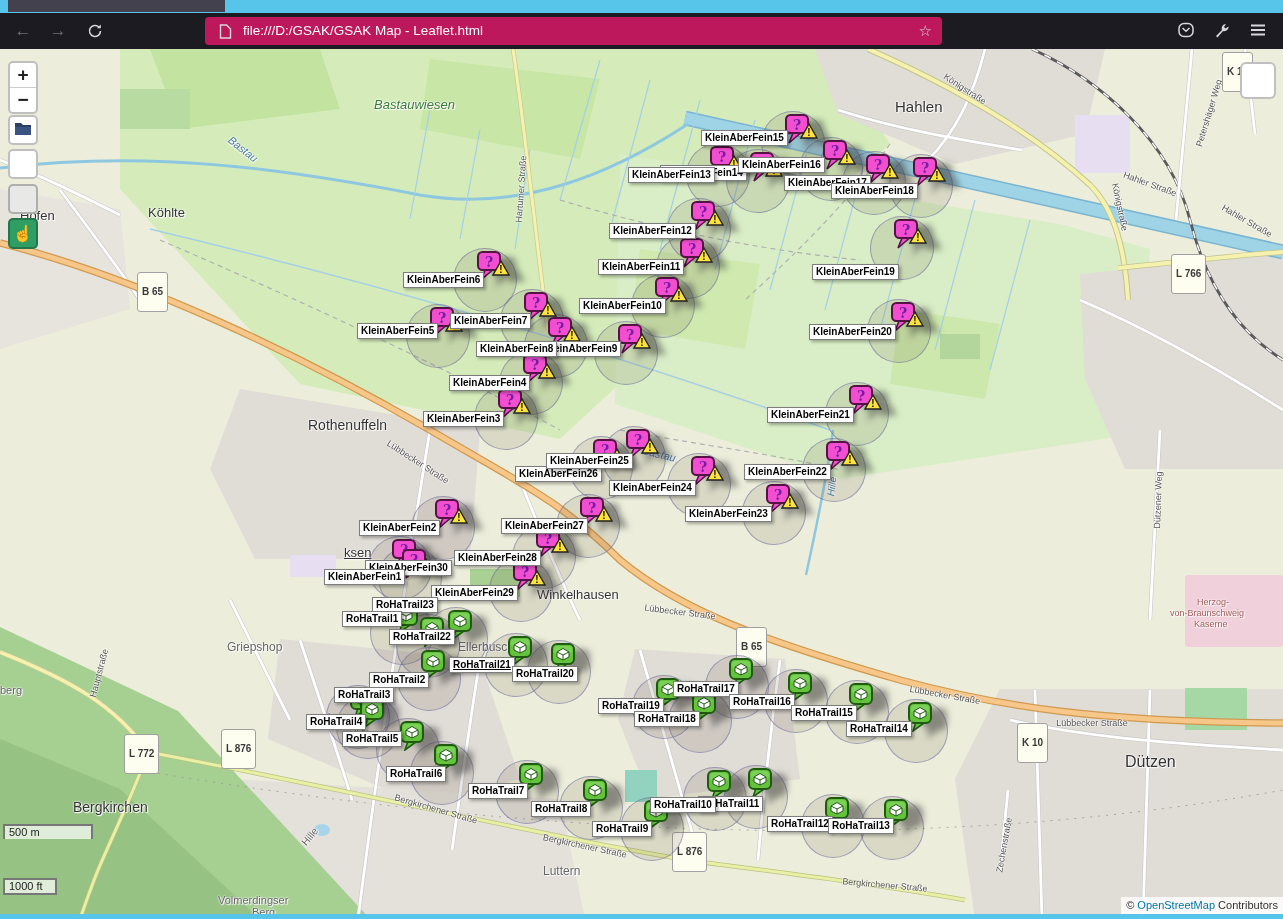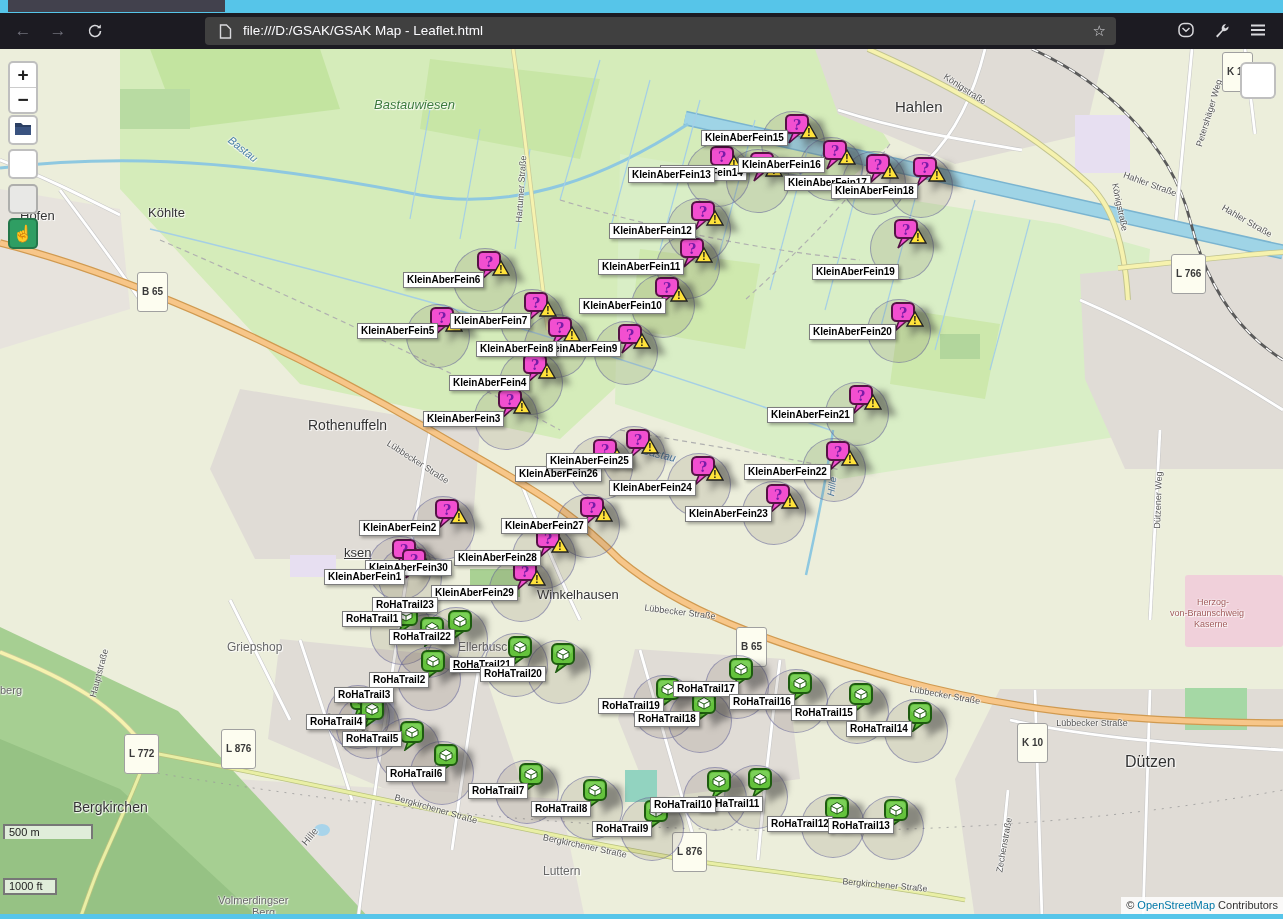--- a/index.html
+++ b/index.html
@@ -3,21 +3,21 @@
 <meta charset="utf-8">
 <style>
   html,body{margin:0;padding:0;width:1283px;height:919px;overflow:hidden;
     font-family:"Liberation Sans",sans-serif;background:#1c1b22;}
   
   #tabstrip{position:absolute;left:0;top:0;width:1283px;height:13px;background:#56c5e9;}
   #tab{position:absolute;left:8px;top:0;width:217px;height:12px;background:#42414d;border-radius:0 0 0 0;}
   #toolbar{position:absolute;left:0;top:13px;width:1283px;height:36px;background:#1c1b22;border-bottom:1px solid #0b0b0d;}
   .navbtn{position:absolute;top:3px;width:30px;height:30px;text-align:center;line-height:30px;font-size:17px;color:#6f6f7a;}
   .navbtn.lit{color:#d8d8dc;}
-  #urlbar{position:absolute;left:205px;top:4px;width:911px;height:28px;background:#404040;border-radius:4px;}
+  #urlbar{position:absolute;left:205px;top:4px;width:737px;height:28px;background:#be185d;border-radius:4px;}
   #urlicon{position:absolute;left:14px;top:7px;}
   #urltext{position:absolute;left:38px;top:0;height:28px;line-height:28px;color:#fbfbfe;font-size:13.5px;white-space:nowrap;}
   #urlstar{position:absolute;right:10px;top:0;height:28px;line-height:28px;color:#d8d8dc;font-size:15px;}
   .chromeicon{position:absolute;top:7px;width:22px;height:22px;}
   
   #map{position:absolute;left:0;top:49px;width:1283px;height:870px;overflow:hidden;background:#eceedb;}
   #basesvg{position:absolute;left:0;top:0;z-index:0;}
   .place{position:absolute;z-index:2;color:#333;text-shadow:0 0 2px #fff,0 0 2px #fff,1px 1px 1px #fff;white-space:nowrap;}
   .place.nature{color:#3c7a3c;font-style:italic;}
   .place.water{color:#4a7fa8;font-style:italic;}
@@ -788,21 +788,21 @@
       <div class="wplabel" style="left: 359px; top: 471px;">KleinAberFein2</div>
       <div class="wplabel" style="left: 501px; top: 469px;">KleinAberFein27</div>
       <div class="wplabel" style="left: 454px; top: 501px;">KleinAberFein28</div>
       <div class="wplabel" style="left: 365px; top: 511px;">KleinAberFein30</div>
       <div class="wplabel" style="left: 324px; top: 520px;">KleinAberFein1</div>
       <div class="wplabel" style="left: 431px; top: 536px;">KleinAberFein29</div>
       <div class="wplabel" style="left: 372px; top: 548px;">RoHaTrail23</div>
       <div class="wplabel" style="left: 342px; top: 562px;">RoHaTrail1</div>
       <div class="wplabel" style="left: 389px; top: 580px;">RoHaTrail22</div>
       <div class="wplabel" style="left: 449px; top: 608px; text-decoration: underline;">RoHaTrail21</div>
-      <div class="wplabel" style="left: 480px; top: 617px;">RoHaTrail20</div>
+      <div class="wplabel" style="left: 512px; top: 617px;">RoHaTrail20</div>
       <div class="wplabel" style="left: 369px; top: 623px;">RoHaTrail2</div>
       <div class="wplabel" style="left: 334px; top: 638px;">RoHaTrail3</div>
       <div class="wplabel" style="left: 306px; top: 665px;">RoHaTrail4</div>
       <div class="wplabel" style="left: 598px; top: 649px;">RoHaTrail19</div>
       <div class="wplabel" style="left: 634px; top: 662px;">RoHaTrail18</div>
       <div class="wplabel" style="left: 673px; top: 632px;">RoHaTrail17</div>
       <div class="wplabel" style="left: 729px; top: 645px; text-align: right;">RoHaTrail16</div>
       <div class="wplabel" style="left: 791px; top: 656px;">RoHaTrail15</div>
       <div class="wplabel" style="left: 846px; top: 672px;">RoHaTrail14</div>
       <div class="wplabel" style="left: 342px; top: 682px;">RoHaTrail5</div>

